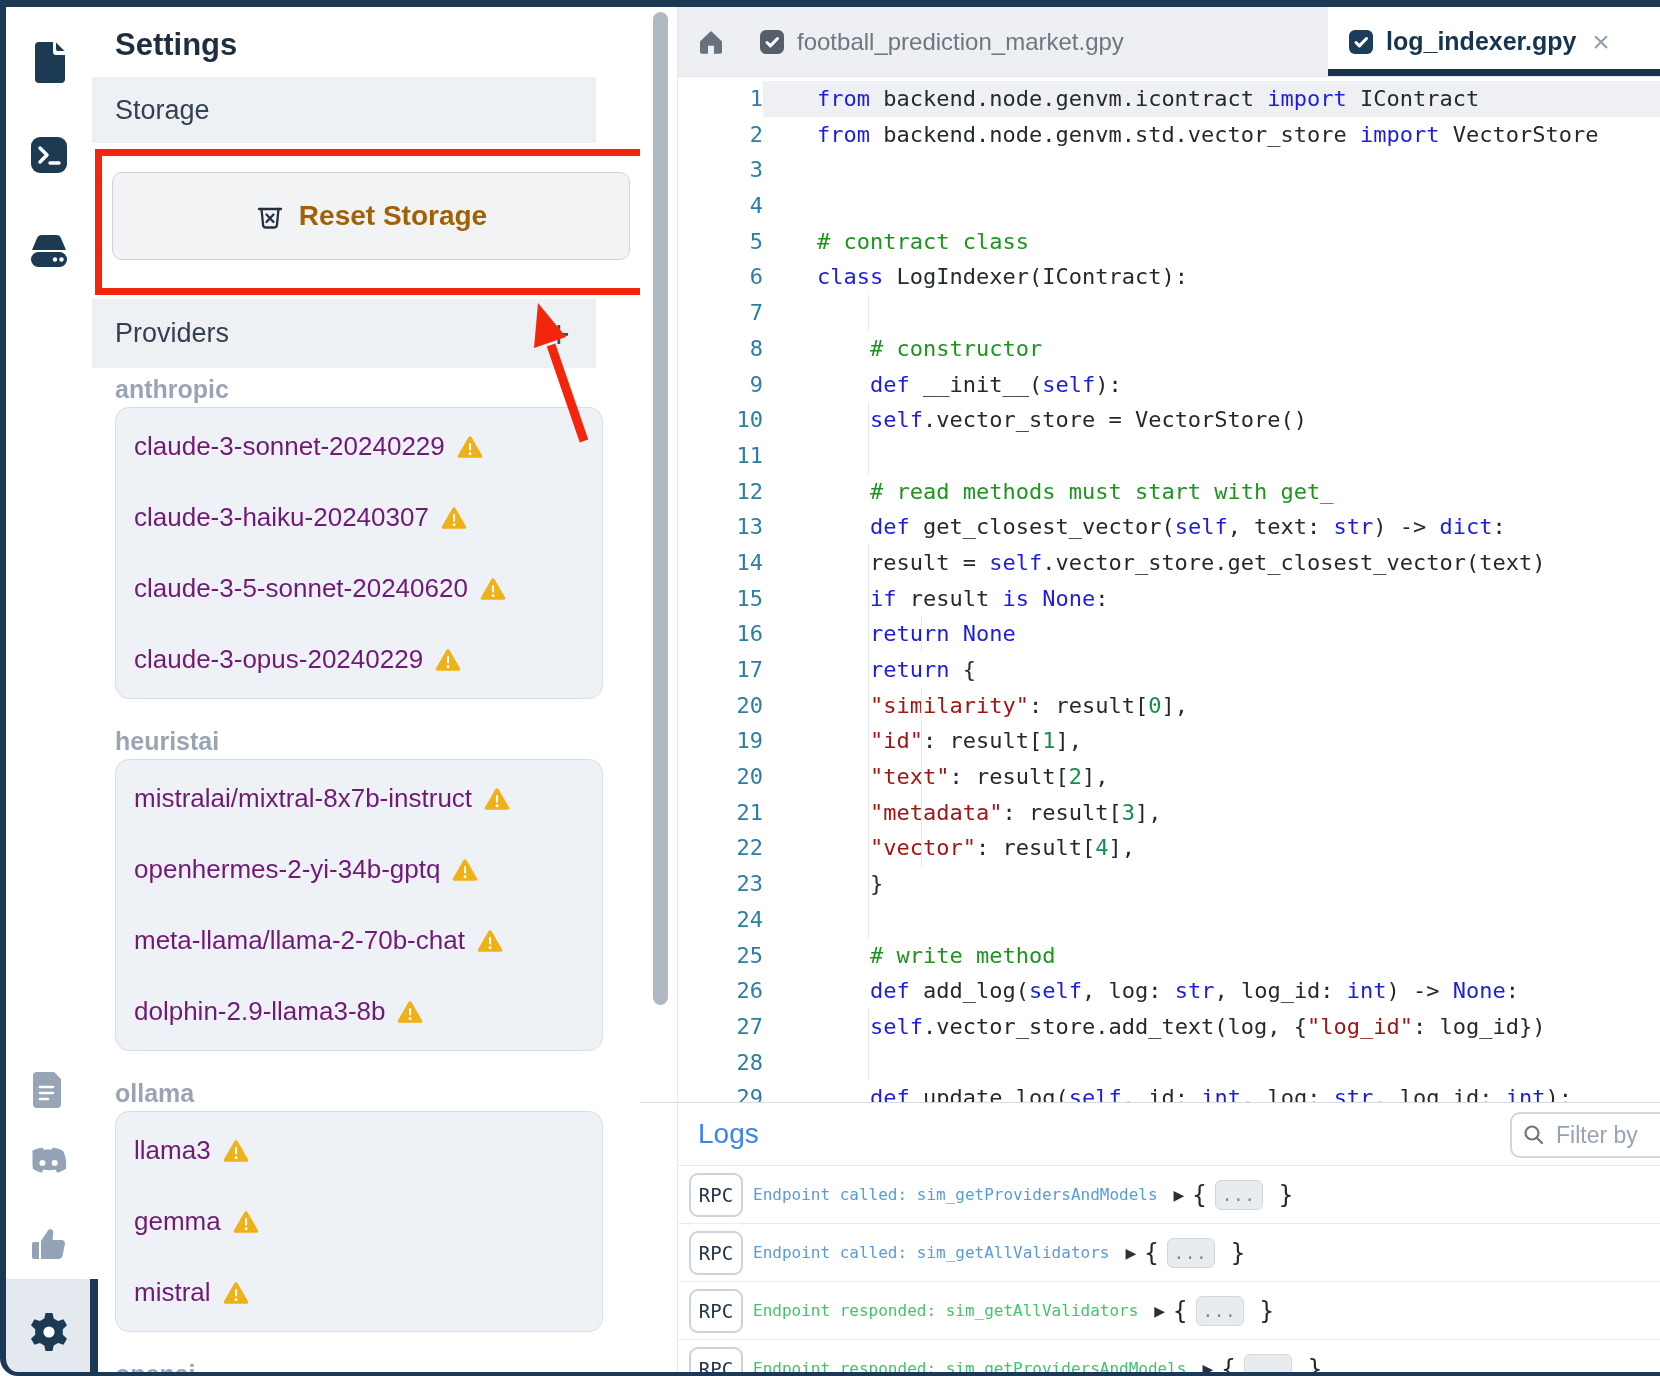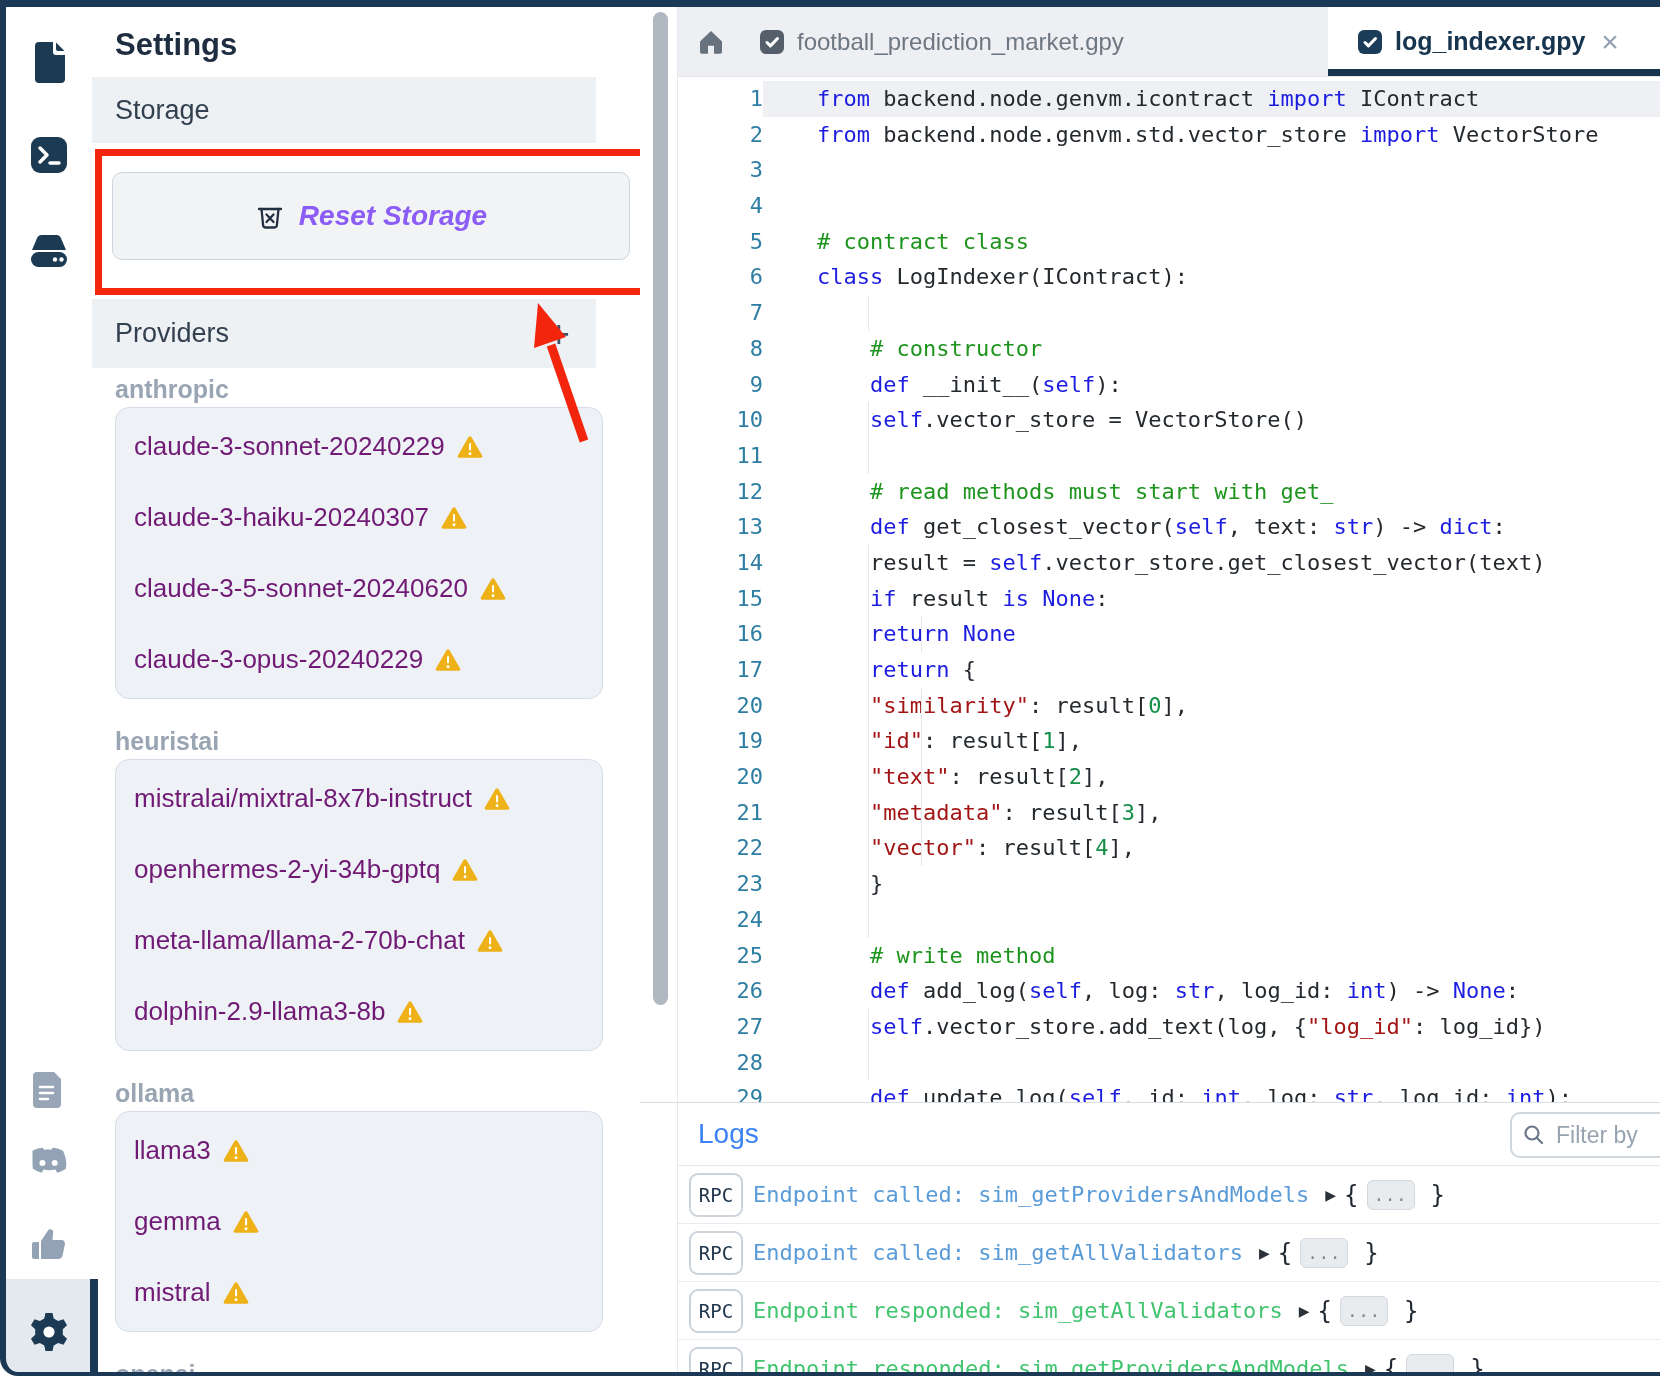--- a/index.html
+++ b/index.html
@@ -20,42 +20,42 @@
   
   .settings{position:absolute;left:92px;top:7px;bottom:0;width:548px;background:#fff;border-right:1px solid #e5e8ec;overflow:hidden;}
   .settings-title{position:absolute;left:23px;top:20px;font-size:31px;font-weight:600;color:#1e2d3f;}
   .band{position:absolute;left:0;width:504px;background:#eef1f4;display:flex;align-items:center;}
   .band-storage{top:70px;height:66px;}
   .band-providers{top:292px;height:69px;}
   .band-label{margin-left:23px;font-size:27px;font-weight:500;color:#32404f;}
   .add-btn{position:absolute;right:26px;top:50%;transform:translateY(-50%);font-size:38px;font-weight:300;color:#3a4f66;line-height:1;cursor:pointer;}
   .reset-btn{position:absolute;left:20px;top:165px;width:516px;height:86px;background:#f1f3f5;
     border:1.5px solid #ccd4de;border-radius:10px;display:flex;align-items:center;justify-content:center;gap:14px;cursor:pointer;}
-  .reset-label{font-size:28px;font-weight:700;color:#8b5cf6;font-style:italic;}
+  .reset-label{font-size:28px;font-weight:700;color:#a16207;}
   .red-rect{position:absolute;left:3px;top:142px;width:548px;height:132px;border:7px solid var(--accent-red,#f3260d);z-index:30;pointer-events:none;}
   .groups{position:absolute;left:0;top:368px;width:548px;padding-left:23px;box-sizing:border-box;}
   .group{margin-bottom:28px;}
   .group-label{font-size:25px;font-weight:700;color:#9aa5b3;height:28px;line-height:28px;margin-bottom:4px;}
   .card{width:488px;background:#eef2f7;border:1.5px solid #d5dde8;border-radius:14px;padding:3px 0;box-sizing:border-box;}
   .model-row{height:71px;display:flex;align-items:center;padding-left:18px;}
   .model-name{font-size:26px;font-weight:500;color:#701a75;}
   .warn{margin-left:12px;flex:0 0 auto;display:inline-flex;}
   
   .anno{position:absolute;inset:0;z-index:40;pointer-events:none;}
   
   .strip{position:absolute;left:640px;top:7px;bottom:0;width:37px;background:#fff;border-right:1px solid #e5e8ec;}
   .thumb{position:absolute;left:13px;top:5px;width:15px;height:993px;background:#b0b8c2;border-radius:8px;cursor:pointer;}
   
   .editor{position:absolute;left:678px;top:7px;right:0;bottom:0;background:#fff;}
   .tabbar{position:absolute;left:0;top:0;right:0;height:69px;background:#edeff2;border-bottom:1px solid #e1e4e8;display:flex;align-items:stretch;}
   .home{width:66px;display:flex;align-items:center;justify-content:center;cursor:pointer;}
   .tab{display:flex;align-items:center;cursor:pointer;}
   .tab-inactive{width:584px;padding-left:15px;box-sizing:border-box;}
   .tab-inactive .tab-label{margin-left:12px;font-size:24px;font-weight:500;color:#6e7781;}
-  .tab-active{flex:1;background:#ffffff;padding-left:29px;box-sizing:border-box;position:relative;}
+  .tab-active{flex:1;background:#ffffff;padding-left:20px;box-sizing:border-box;position:relative;}
   .tab-active .tab-label{margin-left:12px;font-size:25px;font-weight:700;color:var(--active-tab,#17344f);}
   .tab-underline{position:absolute;left:0;right:0;bottom:0;height:7px;background:var(--active-tab,#17344f);}
   .tab-close{margin-left:16px;font-size:30px;color:#93a1b1;line-height:1;cursor:pointer;}
   .code{position:absolute;left:0;top:69px;right:0;height:1026px;overflow:hidden;padding-top:5px;
     font-family:"DejaVu Sans Mono",monospace;font-size:22px;line-height:35.7px;}
   .cl{display:flex;height:35.7px;white-space:pre;}
   .ln{flex:0 0 85px;text-align:right;color:#2e7ea3;user-select:none;}
   .cd{position:relative;padding-left:54px;flex:1;}
   .cd.cur{background:#eef0f3;}
   .gd{position:absolute;top:0;bottom:0;width:1px;background:#e4e7eb;}
@@ -71,21 +71,21 @@
   .logs-title{margin-left:20px;font-size:28px;font-weight:500;color:#3b82f6;}
   .filter{position:absolute;right:-14px;top:9px;width:150px;height:42px;border:2px solid #cfd6de;border-radius:10px;
     background:#fff;display:flex;align-items:center;padding-left:10px;}
   .filter input{border:0;outline:0;width:100px;margin-left:8px;font-size:23px;color:#3a4654;font-family:"Liberation Sans",sans-serif;background:transparent;}
   .filter input::placeholder{color:#97a3b1;}
   .log-rows{position:absolute;left:0;right:0;top:63px;bottom:0;}
   .log-row{height:57px;border-bottom:1px solid #e9ecef;display:flex;align-items:center;padding-left:11px;
     font-family:"DejaVu Sans Mono",monospace;}
   .badge{flex:0 0 auto;width:50px;height:40px;border:2px solid #ccd3da;border-radius:9px;background:#fff;
     display:flex;align-items:center;justify-content:center;font-size:19px;color:#20364c;}
-  .log-msg{margin-left:10px;font-size:22px;}
+  .log-msg{margin-left:10px;font-size:16px;}
   .log-msg.called{color:var(--log-called,#5a9bd8);}
   .log-msg.responded{color:var(--log-responded,#41c46f);}
   .caret{margin-left:16px;font-size:14px;color:#2b3138;font-family:"DejaVu Sans",sans-serif;cursor:pointer;}
   .brace{margin-left:8px;font-size:24px;color:#1f2730;}
   .pill{margin-left:8px;margin-right:8px;width:46px;height:28px;background:#e9ecef;border:1px solid #d3d8de;border-radius:6px;
     display:flex;align-items:center;justify-content:center;font-size:17px;letter-spacing:1px;color:#7a8590;cursor:pointer;}
 </style>
 </head>
 <body>
 

